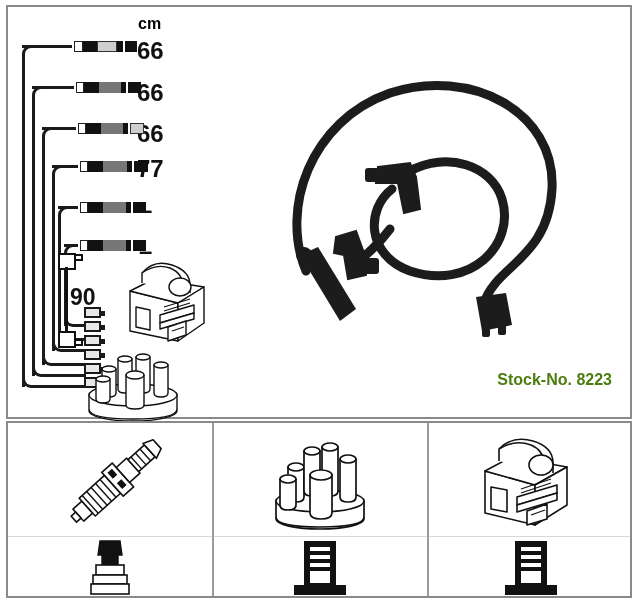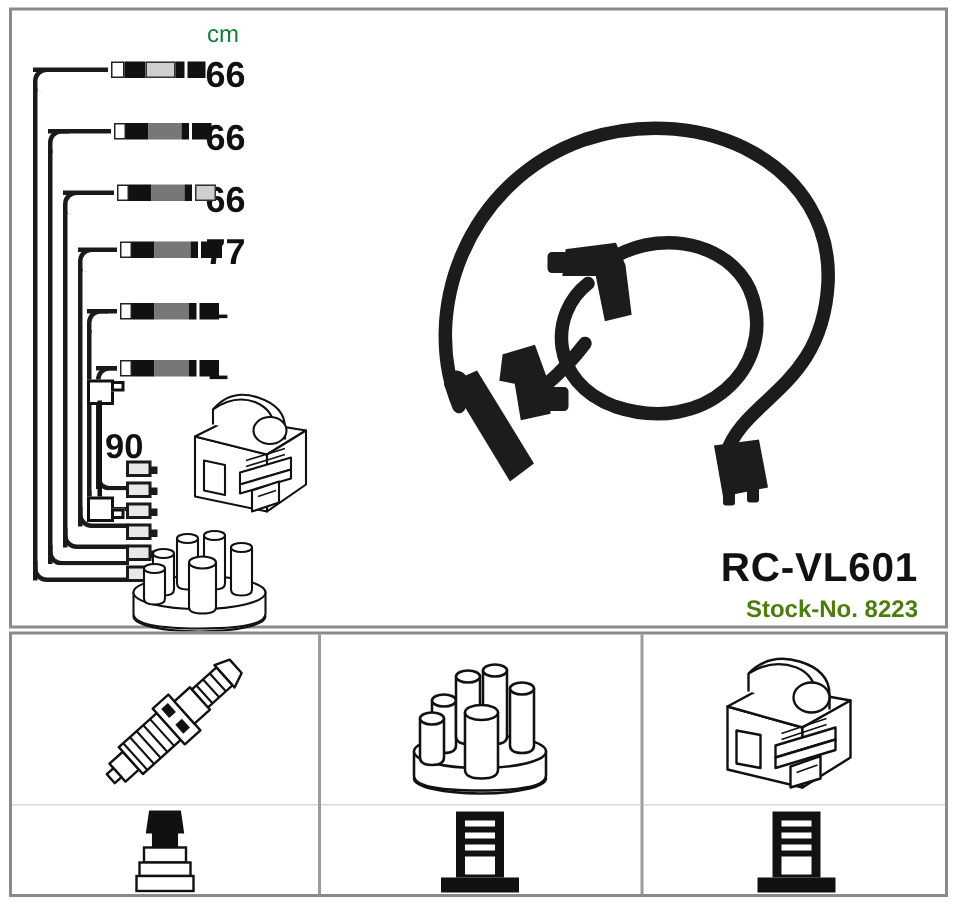--- a/index.html
+++ b/index.html
@@ -53,21 +53,21 @@
   #stock-no{font-size:16px;font-weight:bold;color:#4d7c0f;margin-top:7px;line-height:1;}
 </style>
 </head>
 <body>
 
 <div id="sheet">
 
   <div id="main-panel" class="frame">
 
     <div style="position:absolute;left:120px;top:8px;">
-      <div style="position:absolute;left:10px;top:0;font-size:16px;font-weight:normal;color:#15803d;">cm</div>
+      <div style="position:absolute;left:10px;top:0;font-size:16px;font-weight:bold;color:#000000;">cm</div>
       <div style="position:absolute;left:9px;top:22px;font-size:24px;font-weight:bold;color:#111;">66</div>
       <div style="position:absolute;left:9px;top:64px;font-size:24px;font-weight:bold;color:#111;">66</div>
       <div style="position:absolute;left:9px;top:105px;font-size:24px;font-weight:bold;color:#111;">66</div>
       <div style="position:absolute;left:9px;top:140px;font-size:24px;font-weight:bold;color:#111;">77</div>
       <div style="position:absolute;left:11px;top:181px;font-size:24px;font-weight:bold;color:#111;">–</div>
       <div style="position:absolute;left:11px;top:222px;font-size:24px;font-weight:bold;color:#111;">–</div>
     </div>
 
     <div style="position:absolute;left:0;top:0;width:220px;height:410px;">
 
@@ -238,21 +238,20 @@
 
         <g fill="#1c1c1c">
           <path d="M206 238 L236 234 L242 266 L212 272 Z"></path>
           <rect x="212" y="266" width="8" height="12" rx="2"></rect>
           <rect x="228" y="264" width="8" height="12" rx="2"></rect>
         </g>
       </svg>
     </div>
 
     <div id="label-block">
-      <div id="prod-code">RC-VL601</div>
       <div id="stock-no">Stock-No. 8223</div>
     </div>
   </div>
 
   <div id="bottom-row" class="frame">
     <div class="vdiv" style="left:204px;"></div>
     <div class="vdiv" style="left:419px;"></div>
 
     <div style="position:absolute;left:0;top:0;width:204px;height:100%;">
       <div class="hdiv-light" style="top:113px;"></div>

